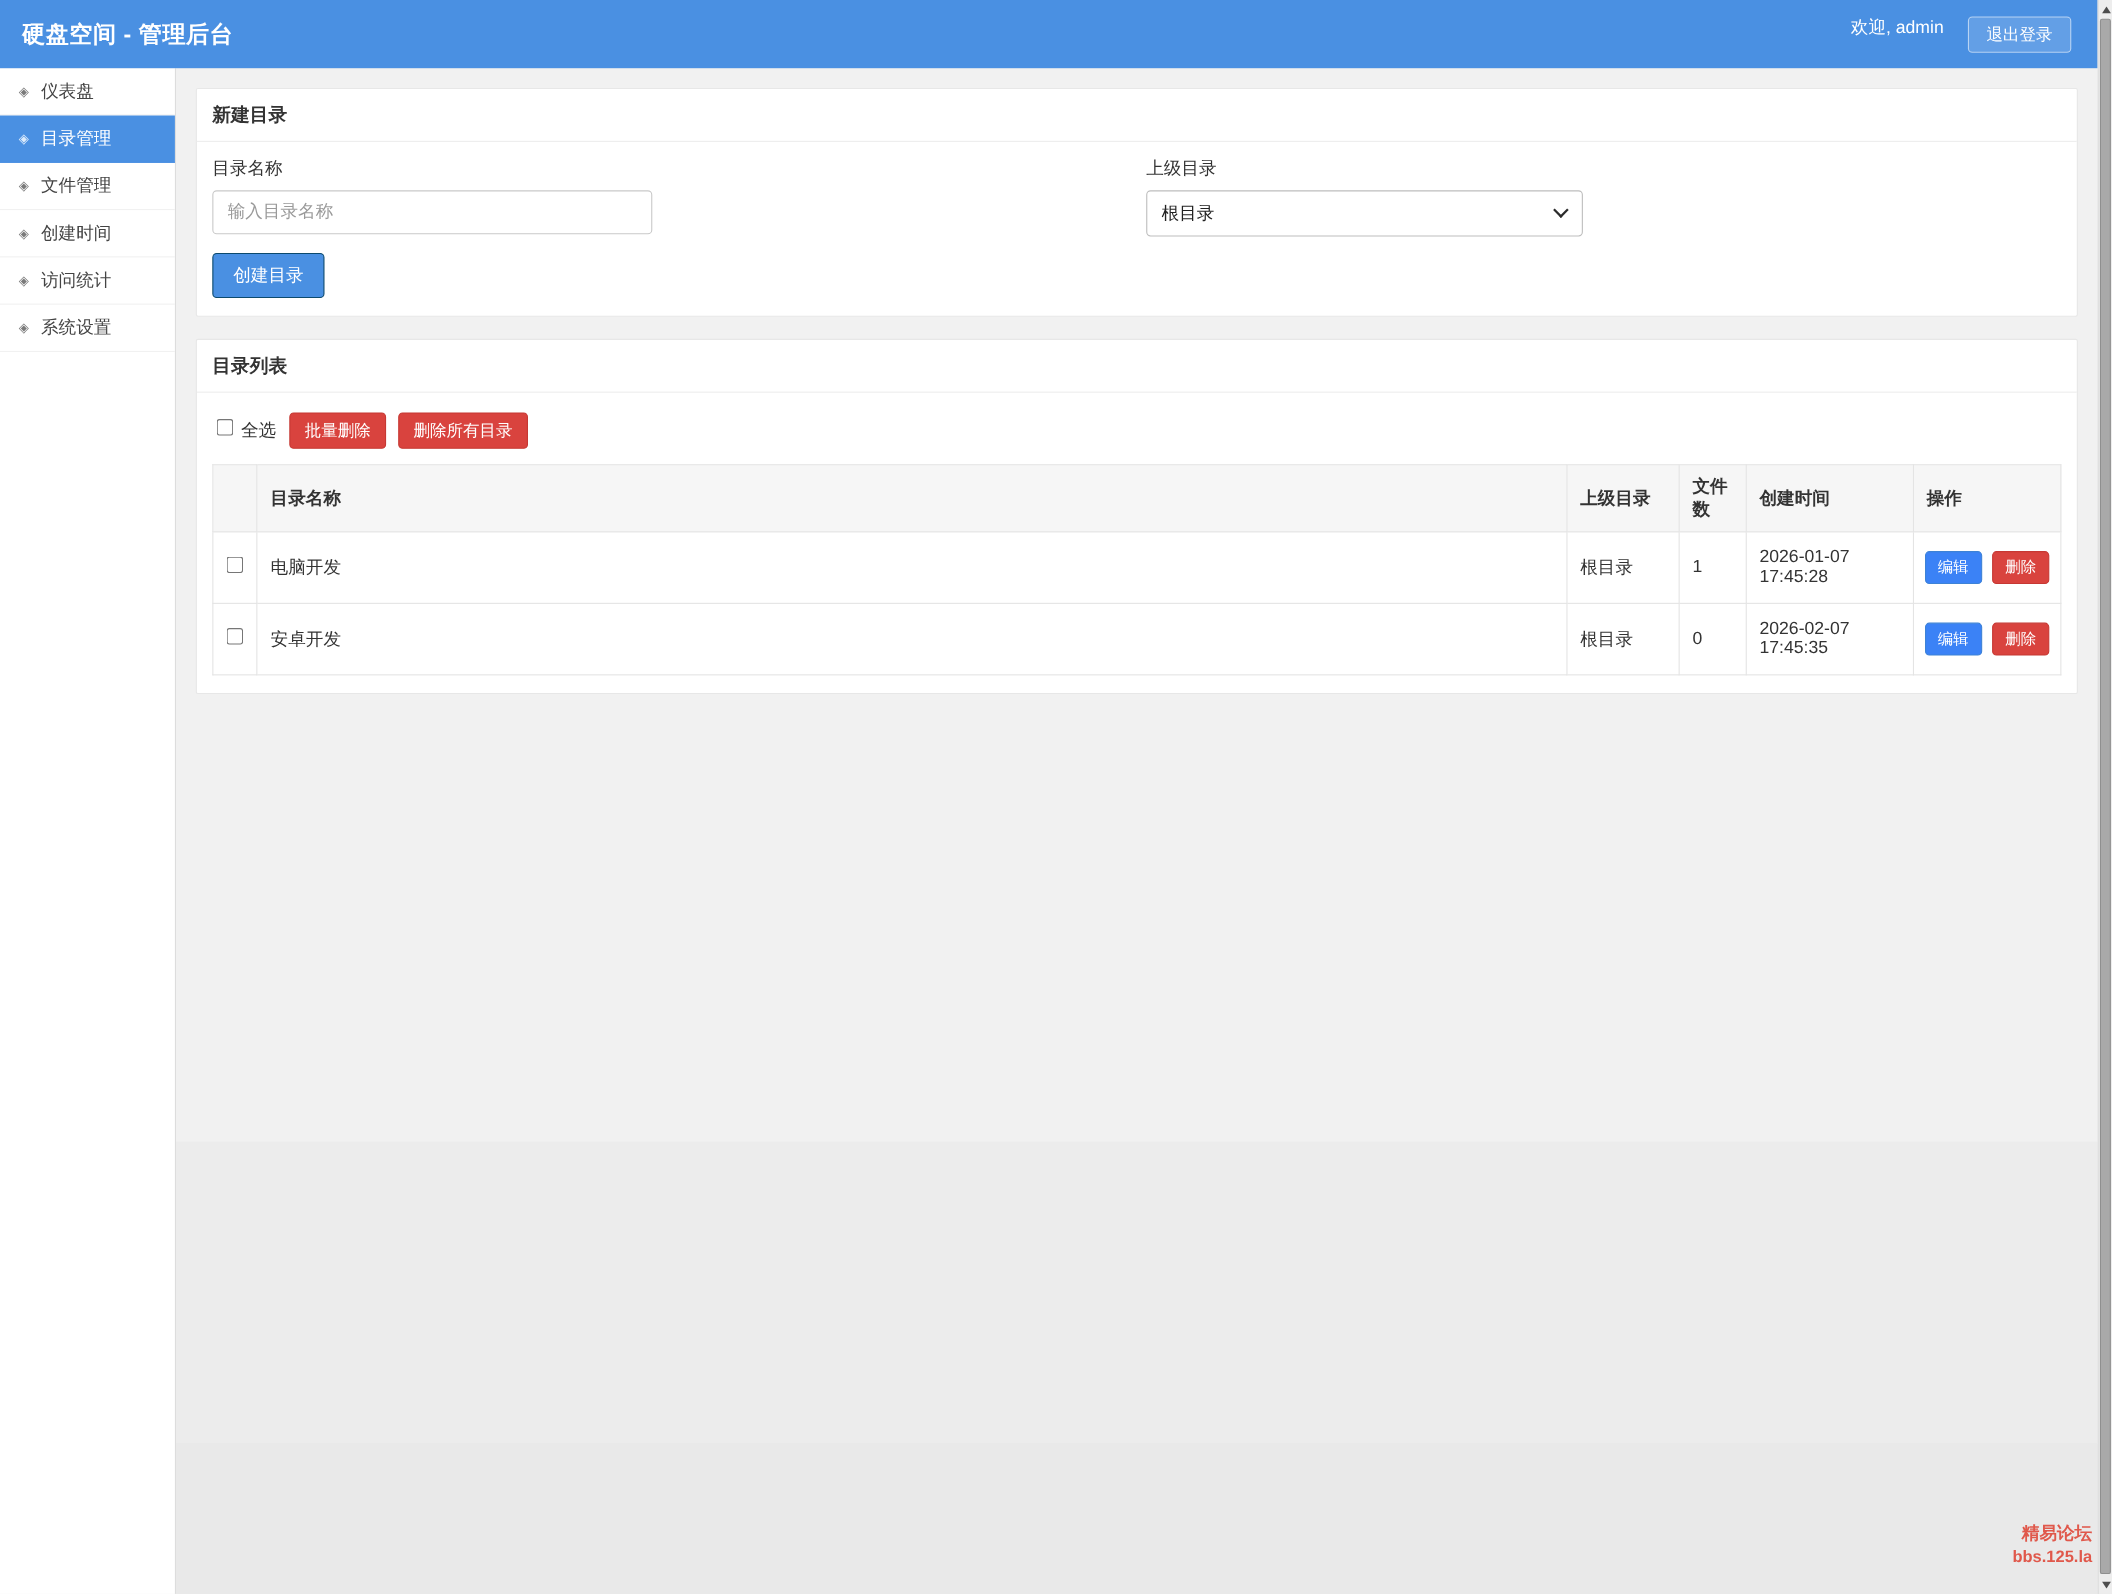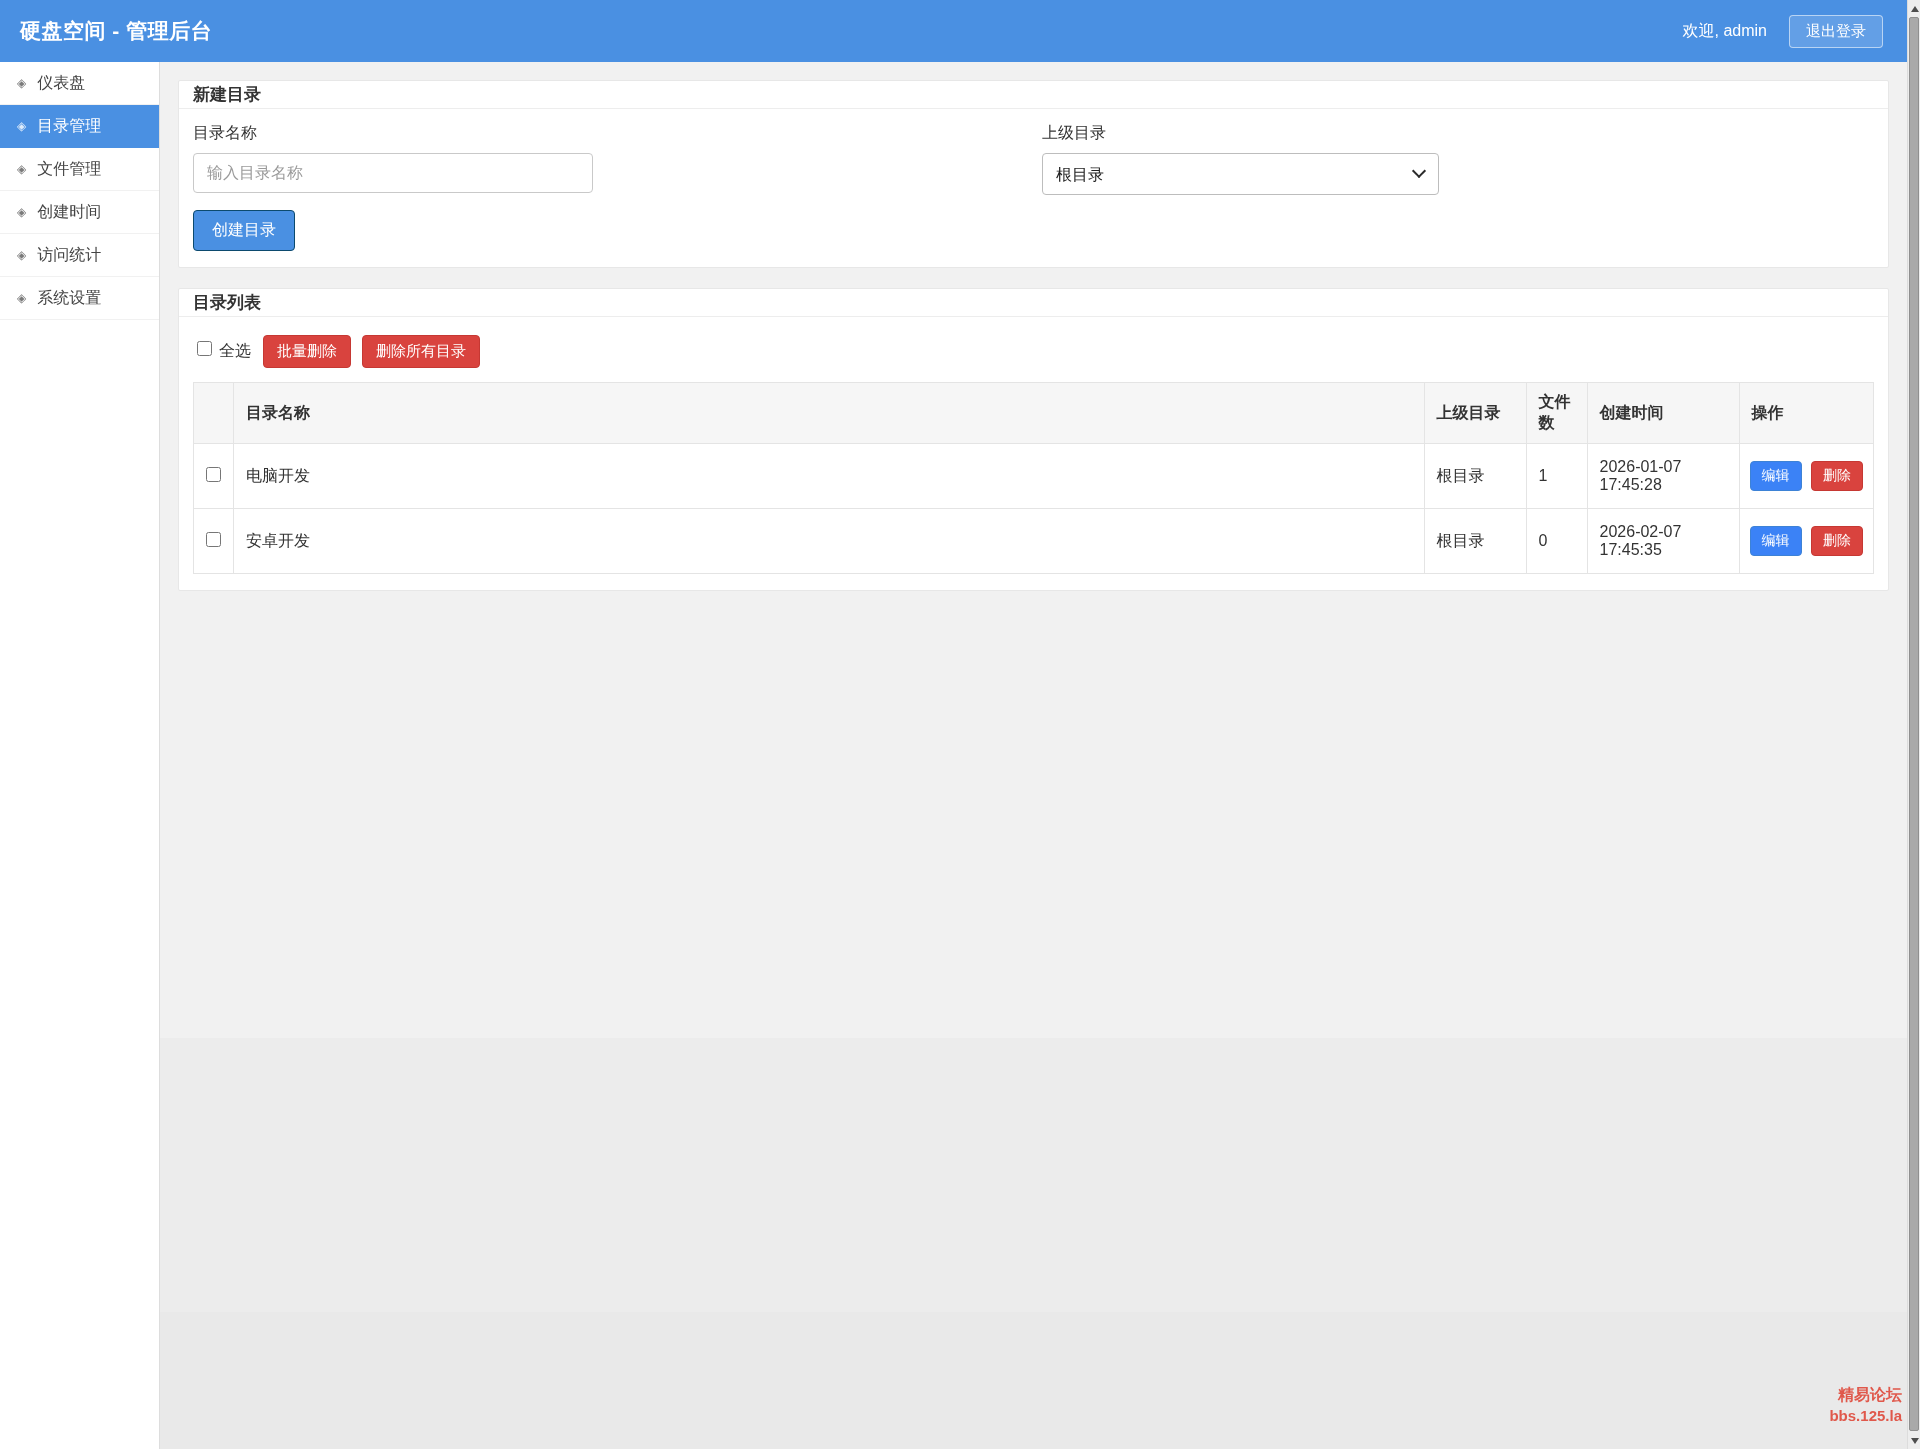--- a/index.html
+++ b/index.html
@@ -9,21 +9,21 @@
     color:#333; background:#ececec; position:relative;
   }
 
   
   .app-header {
     position:absolute; top:0; left:0; right:13px; height:62px;
     background:#4a90e2; display:flex; align-items:center;
     padding:0 24px 0 20px; z-index:5;
   }
   .app-title { color:#fff; font-size:21px; font-weight:bold; letter-spacing:.5px; }
-  .header-right { margin-left:auto; display:flex; align-items:center; gap:22px; }
+  .header-right { margin-left:auto; display:flex; gap:22px; }
   .welcome { color:#fff; font-size:16px; }
   .logout-btn {
     background:rgba(255,255,255,0.14); border:1px solid rgba(255,255,255,0.55);
     color:#fff; font-size:15px; padding:6px 16px; border-radius:4px; cursor:pointer;
     font-family:Liberation Mono, monospace;
   }
 
   
   .sidebar {
     position:absolute; top:62px; left:0; width:160px; bottom:0;
@@ -42,21 +42,21 @@
   .main { position:absolute; top:62px; left:160px; right:13px; bottom:0; }
   .band1 { height:976px; background:#f1f1f1; padding:18px 18px 0 18px; }
   .band2 { height:274px; background:#ececec; }
   .band3 { height:137px; background:#e9e9e9; }
 
   
   .panel { background:#fff; border:1px solid #e7e7e7; border-radius:2px; }
   .panel + .panel { margin-top:20px; }
   .panel-title {
     font-size:17px; font-weight:bold; color:#333;
-    padding:2px 14px; border-bottom:1px solid #ededed;
+    padding:12px 14px; border-bottom:1px solid #ededed;
   }
   .panel-body { padding:14px 14px 16px 14px; }
 
   
   .form-row { display:flex; }
   .form-col { width:400px; }
   .form-col.second { margin-left:449px; width:397px; }
   .field-label { display:block; font-size:16px; color:#333; margin-bottom:9px; }
   .text-input {
     width:400px; height:40px; border:1px solid #c9c9c9; border-radius:4px;

